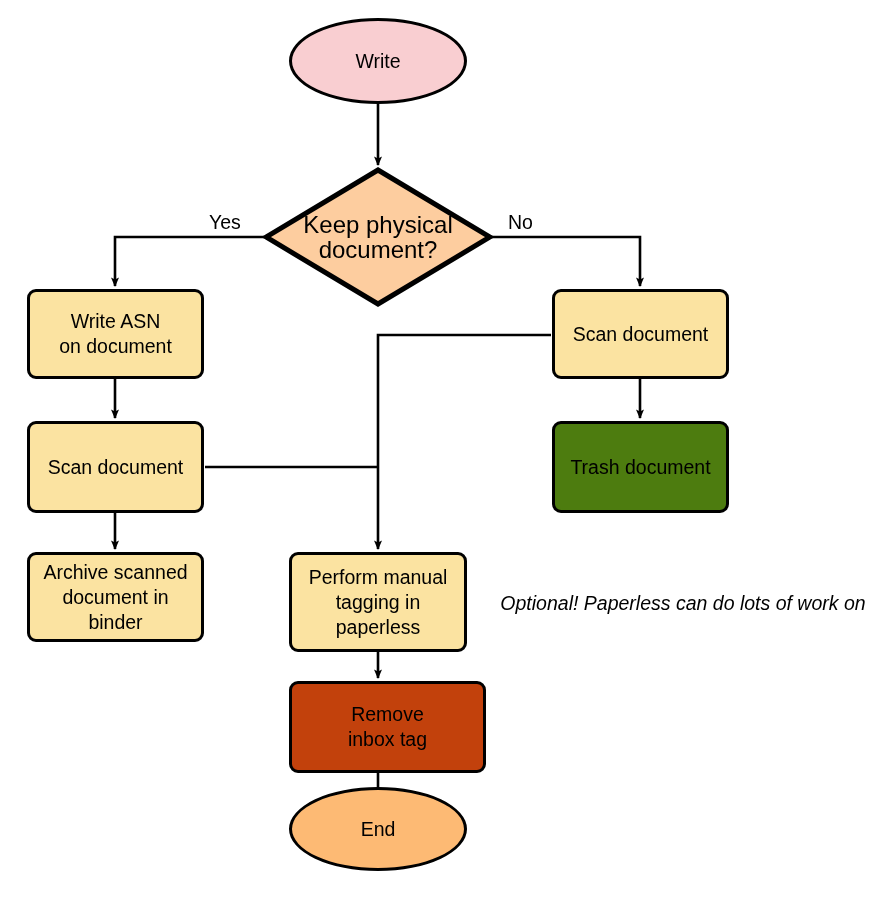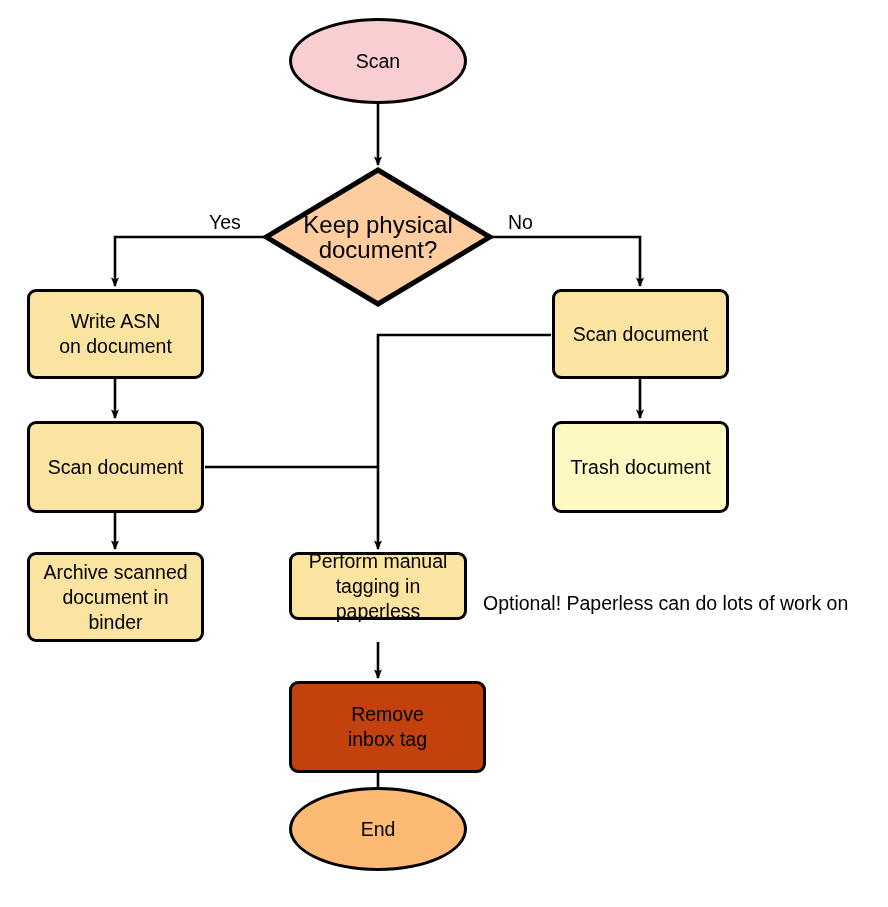--- a/index.html
+++ b/index.html
@@ -67,24 +67,26 @@
     position: absolute;
     font-size: 19.5px;
     line-height: 22px;
     color: #000000;
     z-index: 3;
     white-space: nowrap;
     text-align: center;
   }
   .annotation {
     position: absolute;
+    font-style: italic;
     font-size: 19.5px;
     line-height: 27px;
     color: #000000;
     z-index: 3;
+    text-align: center;
   }
 </style>
 </head>
 <body>
 
 <svg id="flowchart-canvas" viewBox="0 0 888 907" xmlns="http://www.w3.org/2000/svg">
   <defs>
     <marker id="arrowhead" markerWidth="10" markerHeight="8" refX="8.6" refY="4" orient="auto" markerUnits="userSpaceOnUse">
       <path d="M0,0 L9.5,4 L0,8 L2.2,4 Z" fill="#000000"></path>
     </marker>
@@ -105,21 +107,21 @@
   <path d="M551,335 L378,335 L378,549" stroke="#000000" stroke-width="2.6" fill="none" marker-end="url(#arrowhead)"></path>
 
   <path d="M205,467 L378,467" stroke="#000000" stroke-width="2.6" fill="none"></path>
 
   <path d="M378,642 L378,678" stroke="#000000" stroke-width="2.6" fill="none" marker-end="url(#arrowhead)"></path>
 
   <path d="M378,773 L378,811" stroke="#000000" stroke-width="2.6" fill="none" marker-end="url(#arrowhead)"></path>
 </svg>
 
 <div class="node node-terminator" style="left:289px; top:18px; width:178px; height:86px; background:#f9ced1;">
-  <span>Scan</span>
+  <span>Write</span>
 </div>
 
 <div class="node node-decision" style="left:263px; top:167px; width:230px; height:140px;">
   <svg class="decision-shape" viewBox="0 0 230 140" preserveAspectRatio="none" xmlns="http://www.w3.org/2000/svg">
     <polygon points="115,3 227,70 115,137 3,70" fill="#fdcd9f" stroke="#000000" stroke-width="5" stroke-linejoin="miter"></polygon>
   </svg>
   <span class="decision-label">Keep physical
 document?</span>
 </div>
 
@@ -138,25 +140,25 @@
 <div class="node node-process" style="left:27px; top:552px; width:177px; height:90px; background:#fbe3a1;justify-content:center;">
   <span>Archive scanned
 document in
 binder</span>
 </div>
 
 <div class="node node-process" style="left:552px; top:289px; width:177px; height:90px; background:#fbe3a1;">
   <span>Scan document</span>
 </div>
 
-<div class="node node-process" style="left:552px; top:421px; width:177px; height:92px; background:#fef9c3;">
+<div class="node node-process" style="left:552px; top:421px; width:177px; height:92px; background:#4d7c0f;">
   <span>Trash document</span>
 </div>
 
-<div class="node node-process" style="left:289px; top:552px; width:178px; height:68px; background:#fbe3a1;">
+<div class="node node-process" style="left:289px; top:552px; width:178px; height:100px; background:#fbe3a1;">
   <span>Perform manual
 tagging in
 paperless</span>
 </div>
 
 <div class="node node-process" style="left:289px; top:681px; width:197px; height:92px; background:#c2410c;">
   <span>Remove
 inbox tag</span>
 </div>
 

